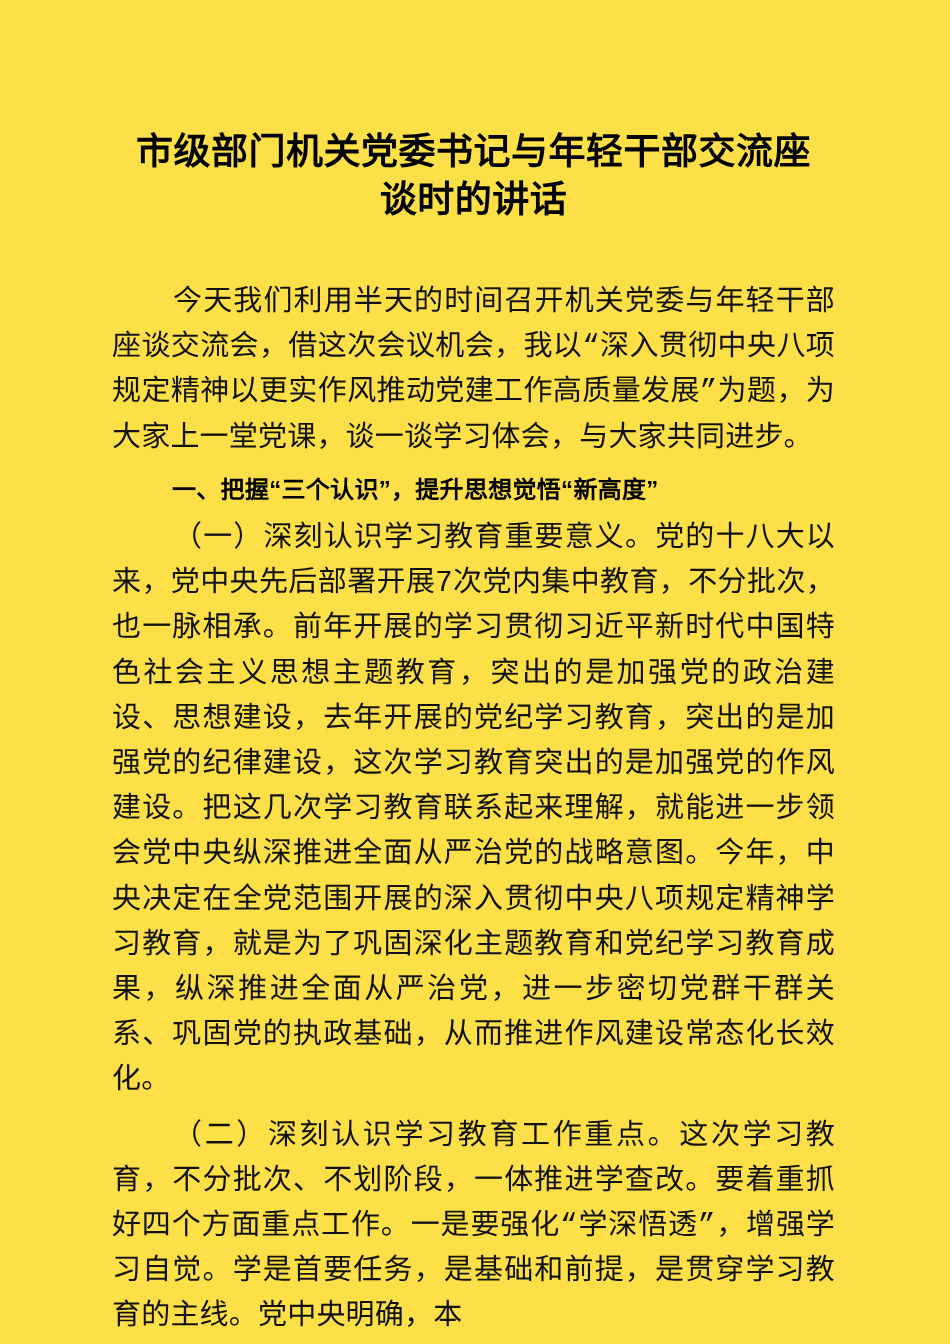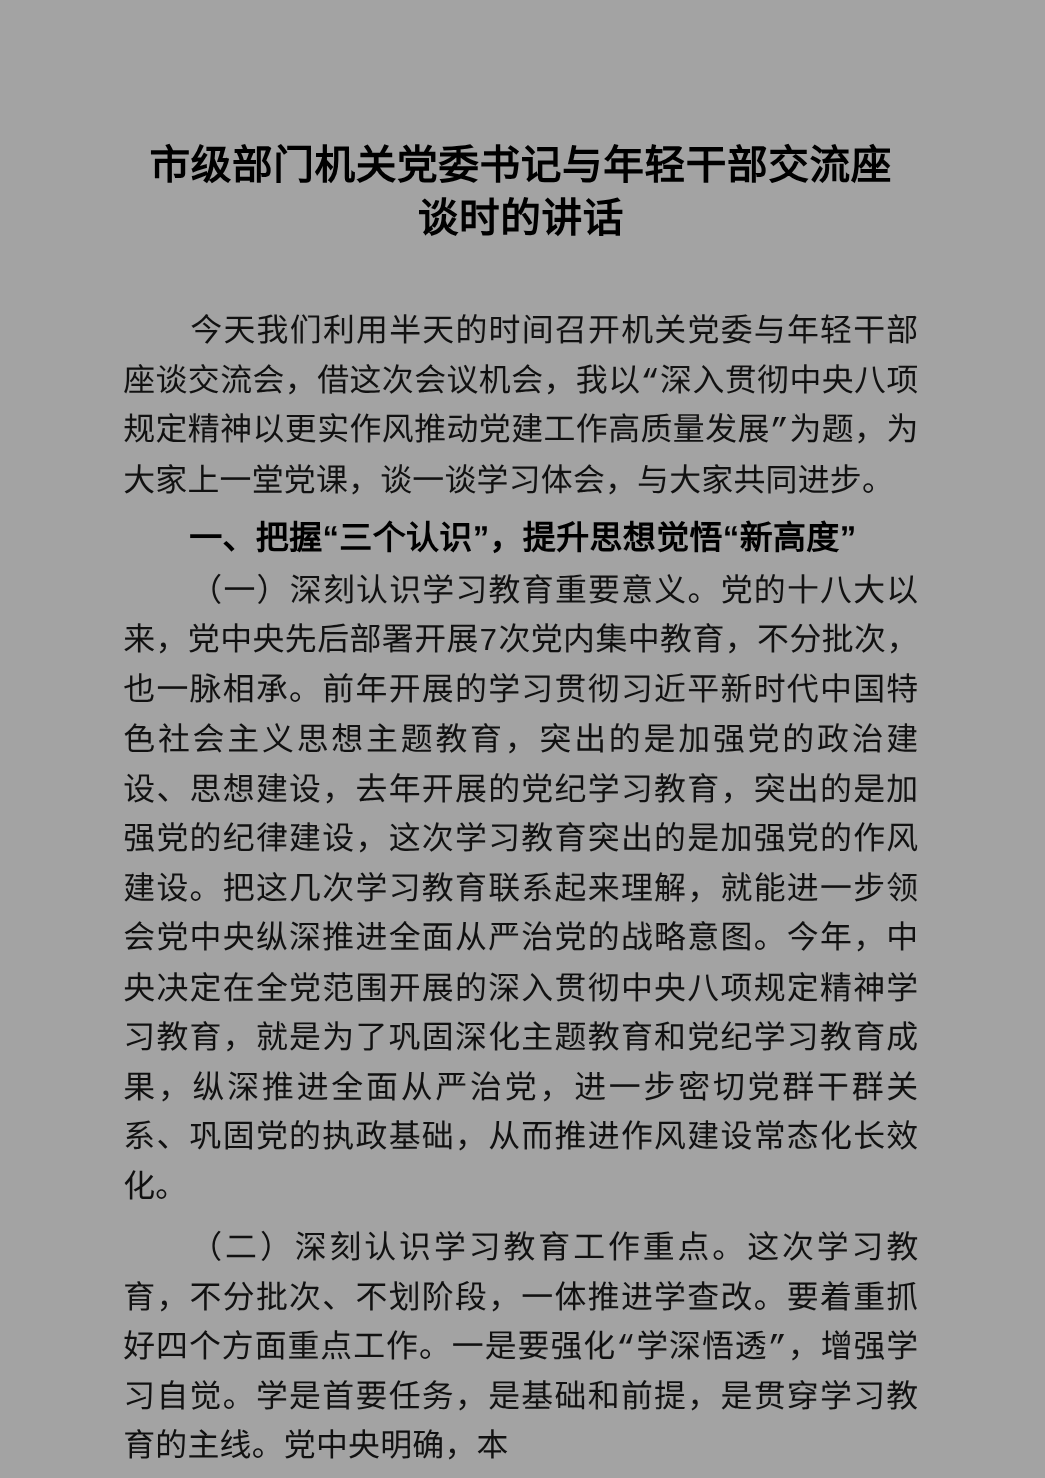--- a/index.html
+++ b/index.html
@@ -7,21 +7,21 @@
     margin: 0;
     padding: 0;
     background: #ffffff;
   }
 
   .page {
     position: relative;
     width: 950px;
     height: 1344px;
     margin: 0 auto;
-    background: #a3a3a3;
+    background: #fde047;
     overflow: hidden;
     box-sizing: border-box;
   }
 
   .page-body {
     position: absolute;
     left: 112px;
     top: 0;
     width: 723px;
   }
@@ -62,21 +62,21 @@
   }
 
   .para + .para {
     margin-top: 5px;
   }
 
   
   .section-heading {
     font-family: "Liberation Sans", "DejaVu Sans", sans-serif;
     font-weight: 700;
-    font-size: 30px;
+    font-size: 24px;
     line-height: 45.2px;
     color: #000000;
     margin: 0;
     margin-top: 6px;
     text-indent: 60px;
     letter-spacing: 0.3px;
     text-align: left;
     word-break: break-all;
   }
 

